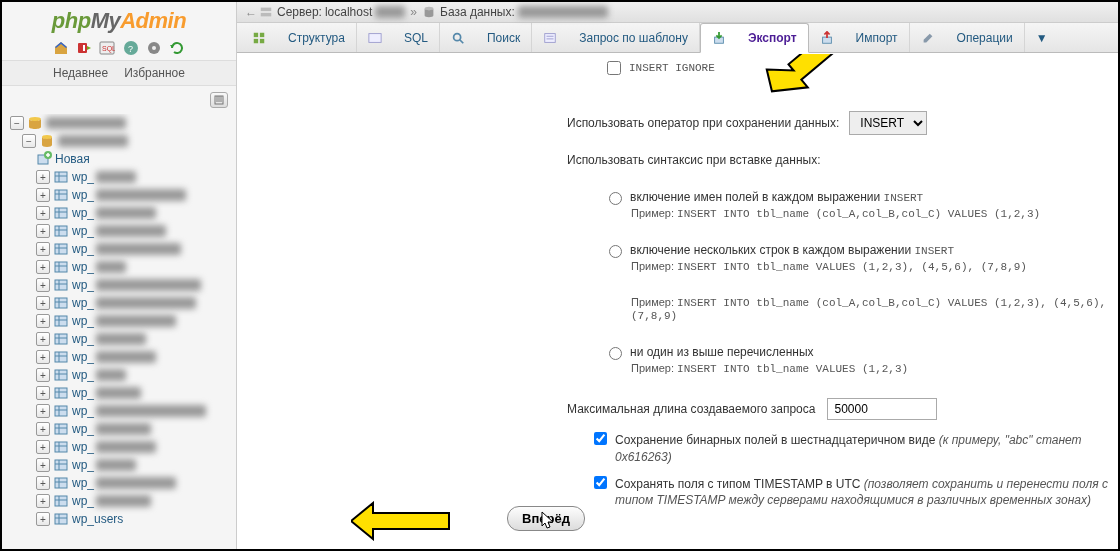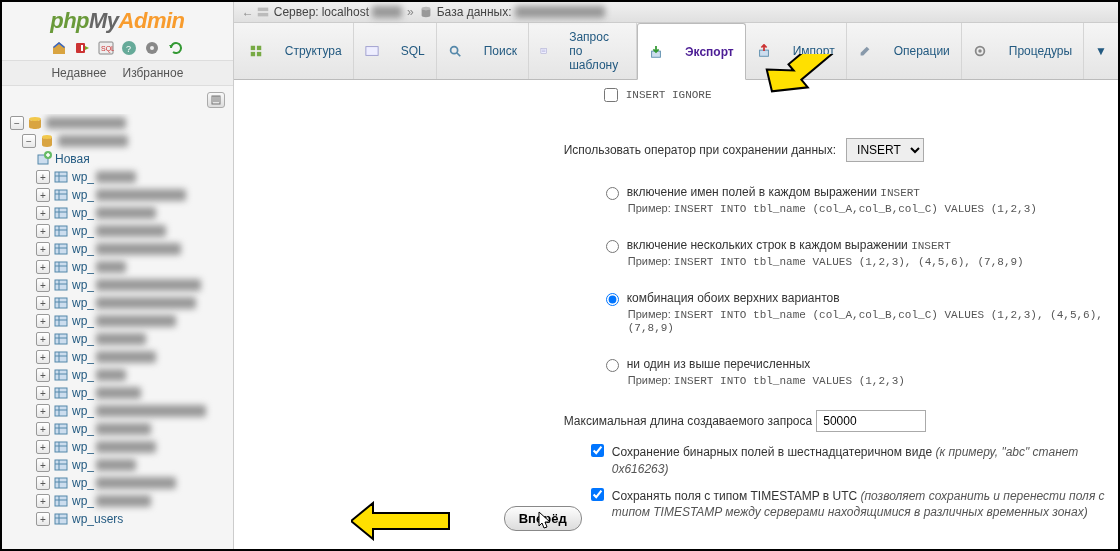--- a/index.html
+++ b/index.html
@@ -41,21 +41,21 @@
 .code { font-family: "Courier New", monospace; font-size: 11px; color: #555; text-align: center; }
 .sec-label { margin: 18px 0 8px 190px; }
 .select-wrap { display: inline-flex; align-items: center; gap: 10px; margin-left: 190px; }
 select, input[type=text] { border: 1px solid #aaa; background: #eee; padding: 3px 6px; font-size: 12px; }
 .radios { margin-left: 232px; }
 .radio-row { margin: 23px 0; }
 .radio-row label { display: flex; align-items: flex-start; gap: 8px; }
 .radio-row input { margin-top: 2px; }
 .rlabel { display: block; }
 .rex { display: block; margin-left: 22px; color: #555; font-size: 11px; margin-top: 2px; }
-.maxlen { margin: 22px 0 12px 190px; display: flex; align-items: center; gap: 4px; }
+.maxlen { margin: 22px 0 12px 190px; display: flex; align-items: center; gap: 12px; }
 .maxlen input { width: 110px; background: #fff; }
 .check-line { margin: 10px 0 8px 217px; display: flex; align-items: flex-start; gap: 8px; }
 .check-line .txt { line-height: 1.4; }
 .ital { font-style: italic; color: #555; }
 .go-btn { position: absolute; left: 270px; bottom: 18px; padding: 4px 14px; border: 1px solid #888; border-radius: 12px; background: linear-gradient(#fdfdfd,#dcdcdc); font-weight: bold; cursor: pointer; font-size: 13px; }
 .arrow { position: absolute; }
 .arrow-export { left: 745px; top: 52px; }
 .arrow-go { left: 349px; bottom: 8px; }
 .cursor { position: absolute; left: 304px; bottom: 18px; width: 16px; height: 20px; }
 </style>
@@ -378,43 +378,37 @@
             <path d="M8 8V1M5 4l3-3 3 3" fill="none" stroke="#c33" stroke-width="2"></path>
           </svg>
           <span>Импорт</span>
         </div>
       <div class="tab">
           <svg viewBox="0 0 16 16">
             <path fill="#89a" d="M3 10l7-7 3 3-7 7H3z"></path>
           </svg>
           <span>Операции</span>
         </div>
-      <div class="tab">
-          <svg viewBox="0 0 16 16">
-            <circle cx="8" cy="8" r="5" fill="none" stroke="#888" stroke-width="2"></circle>
-            <circle cx="8" cy="8" r="2" fill="#888"></circle>
-          </svg>
-          <span>Процедуры</span>
-        </div>
       <div class="tab more">▼</div>
     </div>
 
     <div class="content">
       <div class="chk-row ml">
         <input type="checkbox" style="">
         <span class="code">INSERT IGNORE</span>
       </div>
 
       <div class="select-wrap" style="margin-top:28px">
         <span>Использовать оператор при сохранении данных:</span>
         <select>
           <option>INSERT</option>
         </select>
       </div>
 
+      <div class="sec-label">Использовать синтаксис при вставке данных:</div>
 
       <div class="radios">
         <div class="radio-row">
           <label>
               <input type="radio" name="syn" style="">
               <span>
                 <span class="rlabel"><span>включение имен полей в каждом выражении</span> <span class="code">INSERT</span></span>
               </span>
             </label>
           <span class="rex"><span>Пример:</span> <span class="code">INSERT INTO tbl_name (col_A,col_B,col_C) VALUES (1,2,3)</span></span>
@@ -422,24 +416,20 @@
         <div class="radio-row">
           <label>
               <input type="radio" name="syn" style="">
               <span>
                 <span class="rlabel"><span>включение нескольких строк в каждом выражении</span> <span class="code">INSERT</span></span>
               </span>
             </label>
           <span class="rex"><span>Пример:</span> <span class="code">INSERT INTO tbl_name VALUES (1,2,3), (4,5,6), (7,8,9)</span></span>
         </div>
         <div class="radio-row">
-          <label>
-              <input type="radio" name="syn" checked="" style="">
-              <span class="rlabel">комбинация обоих верхних вариантов</span>
-            </label>
           <span class="rex"><span>Пример:</span> <span class="code">INSERT INTO tbl_name (col_A,col_B,col_C) VALUES (1,2,3), (4,5,6), (7,8,9)</span></span>
         </div>
         <div class="radio-row">
           <label>
               <input type="radio" name="syn" style="">
               <span class="rlabel">ни один из выше перечисленных</span>
             </label>
           <span class="rex"><span>Пример:</span> <span class="code">INSERT INTO tbl_name VALUES (1,2,3)</span></span>
         </div>
       </div>

